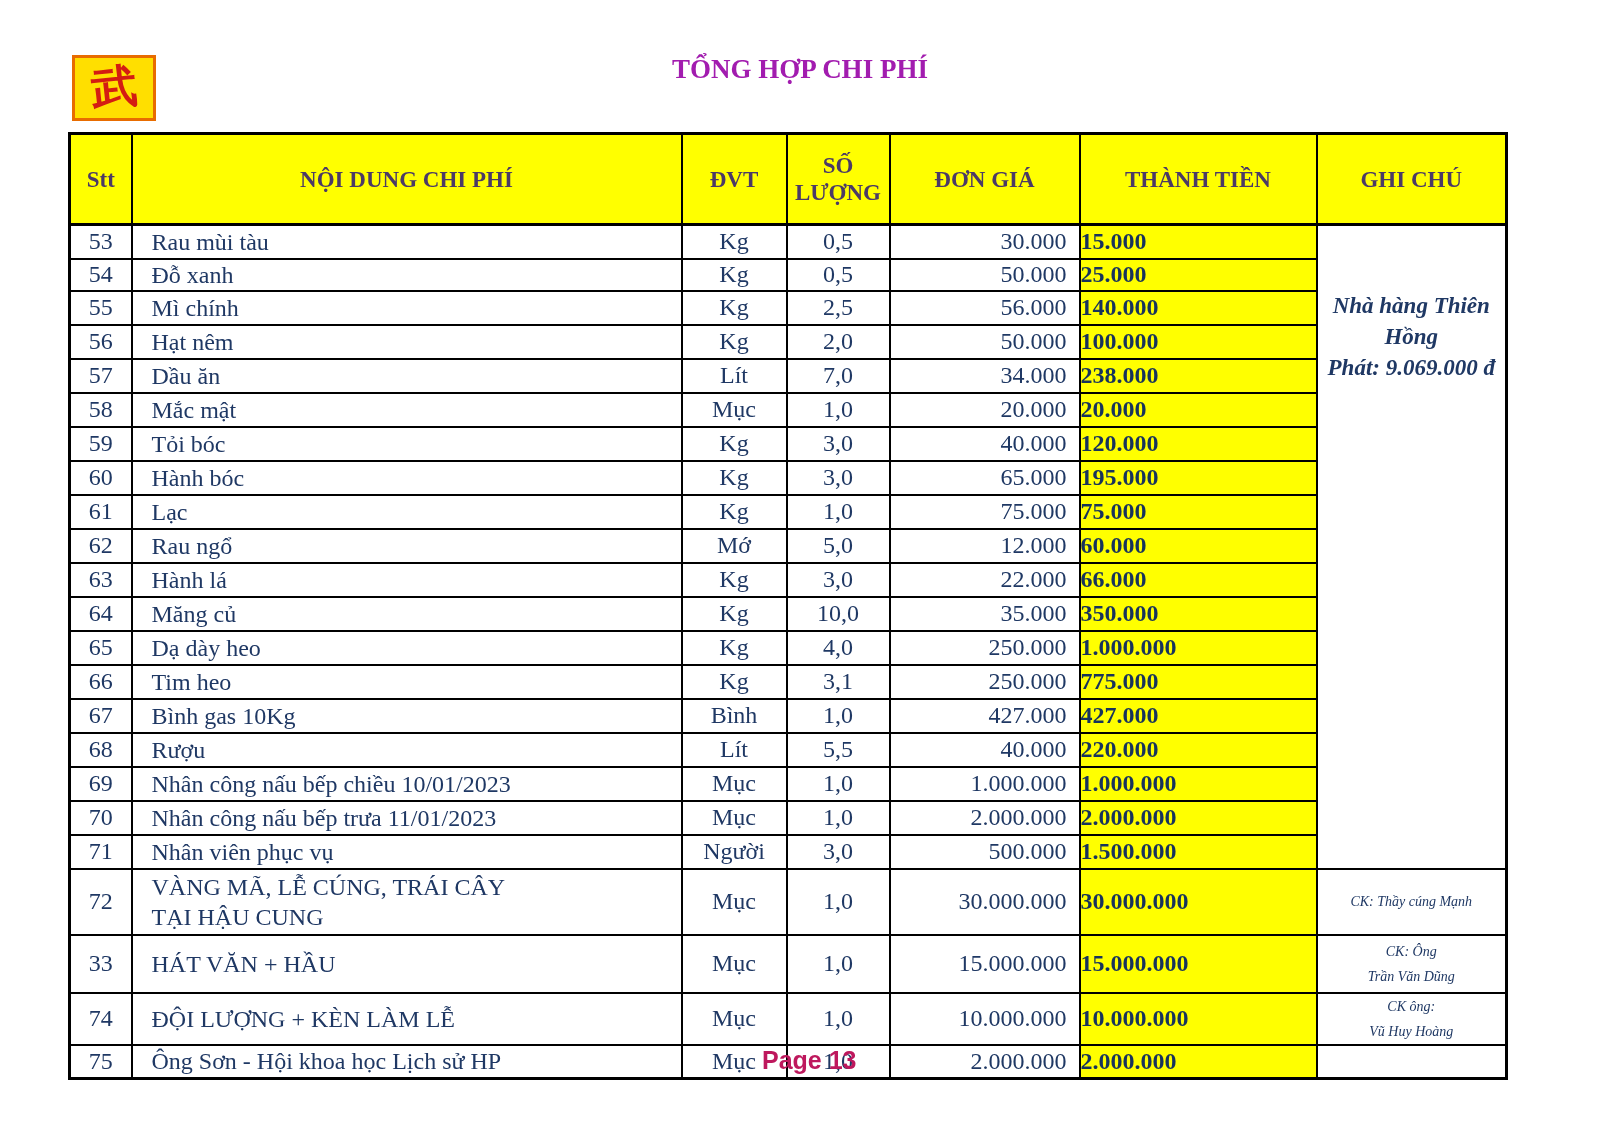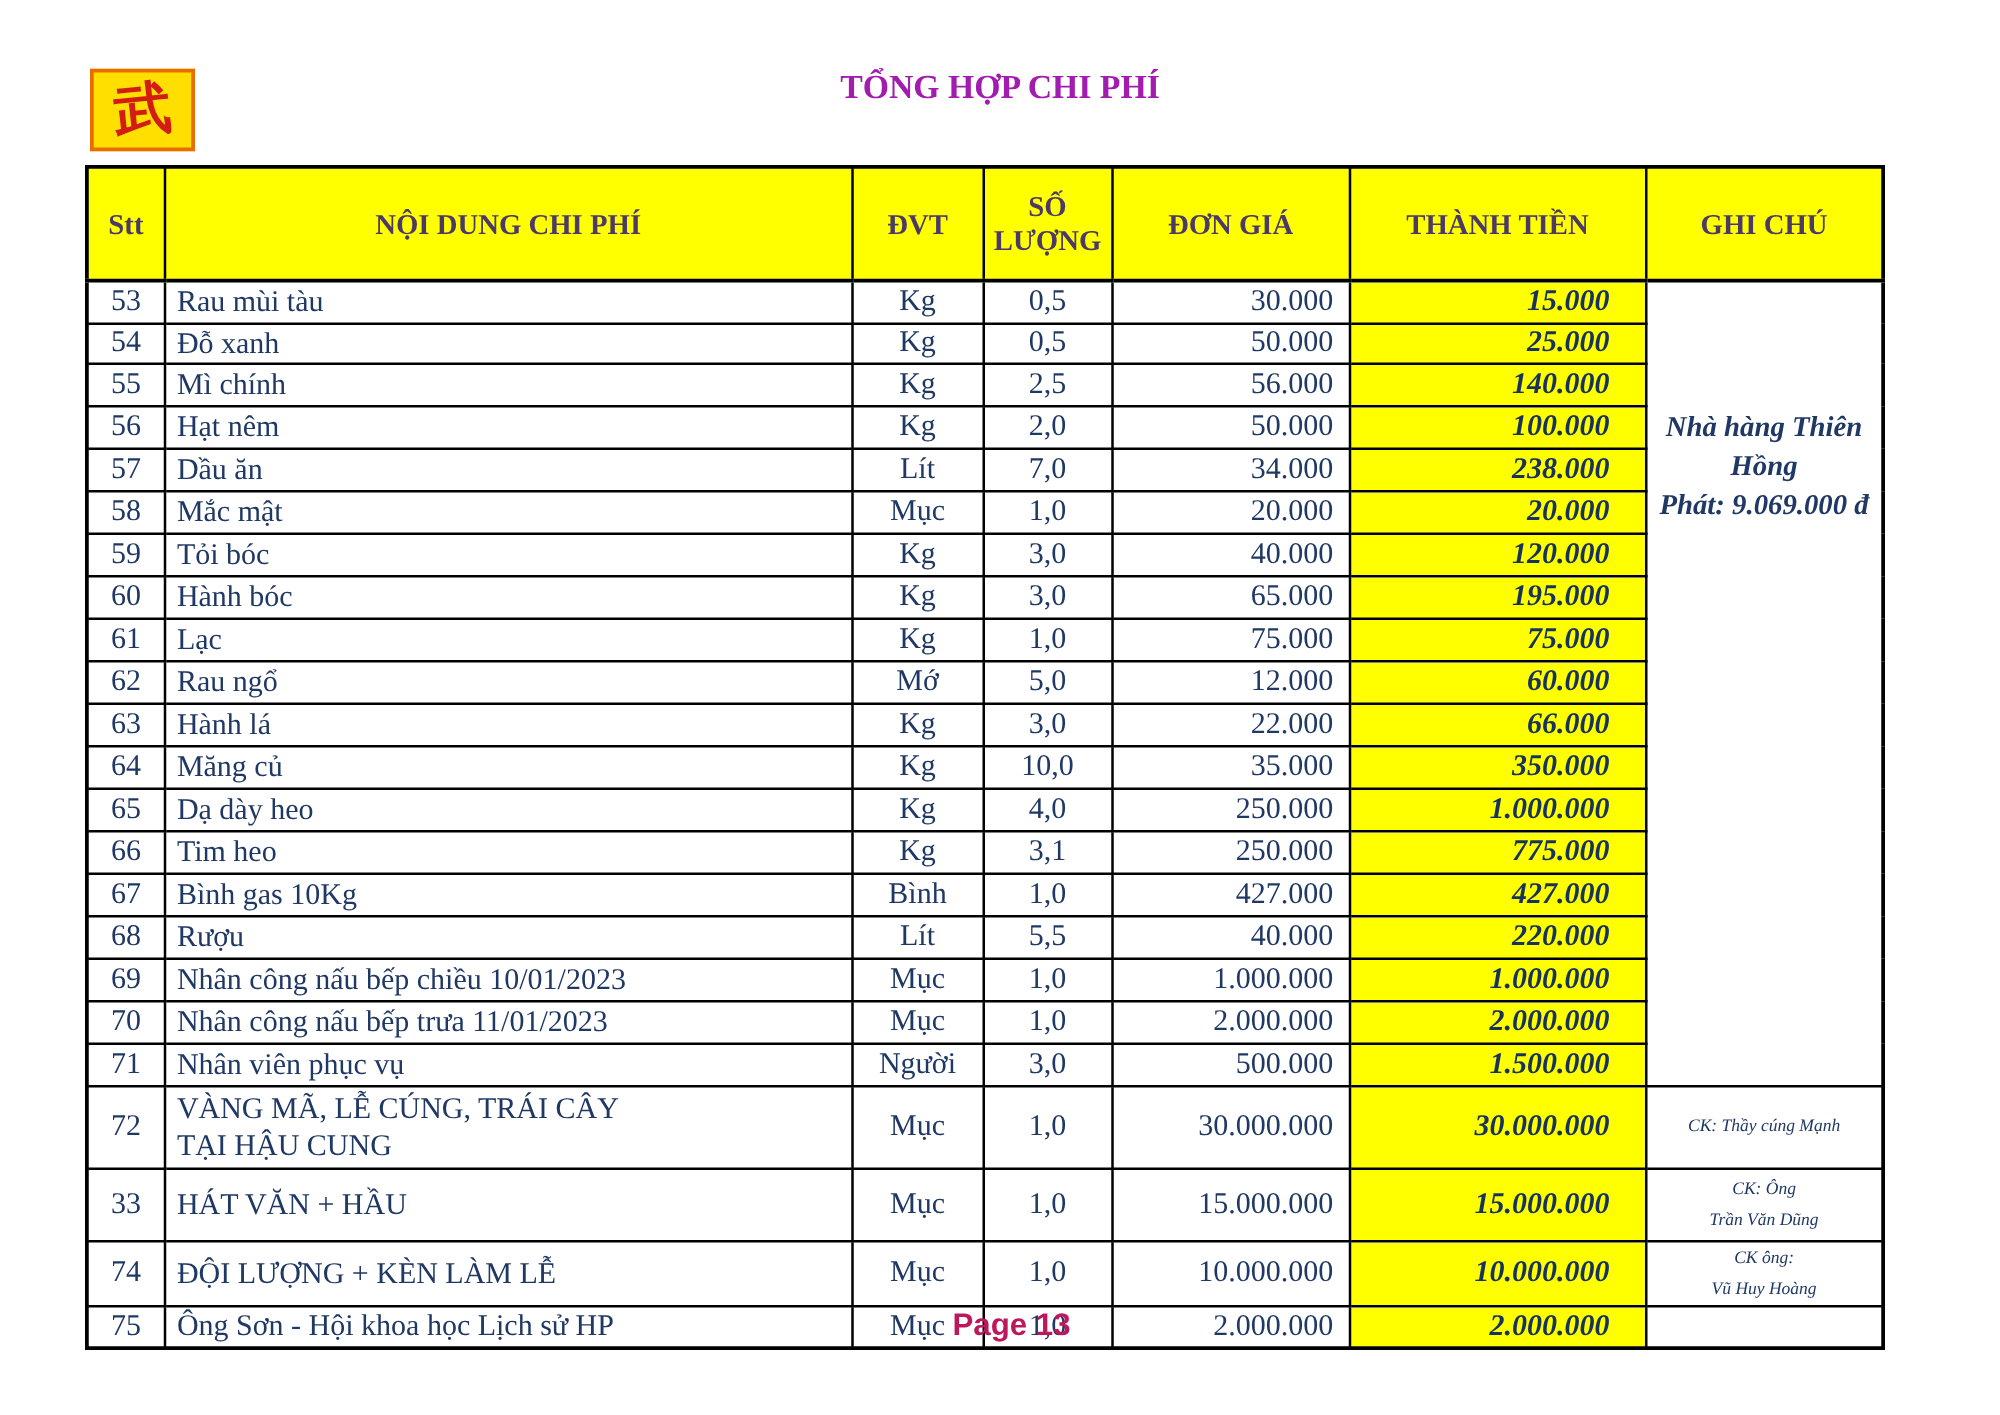--- a/index.html
+++ b/index.html
@@ -44,37 +44,37 @@
     height:88px;border:2px solid #000;border-bottom:3px solid #000;
     text-align:center;vertical-align:middle;line-height:27px;
     padding:0 4px;
   }
   td{
     border:2px solid #000;color:#1f3864;
     font-size:24px;vertical-align:middle;
     padding:0;overflow:hidden;
   }
   td.stt{text-align:center;}
-  td.desc{text-align:left;padding-left:9px;line-height:30px;}
+  td.desc{text-align:left;padding-left:19px;line-height:30px;}
   td.unit{text-align:center;}
   td.qty{text-align:center;margin-top:13px;}
   td.price{text-align:right;padding-right:12px;}
   td.amount{
-    text-align:right;padding-right:28px;
-    background:#ffff00;font-weight:bold;color:#17335c;font-style:italic;
+    padding-right:28px;
+    background:#ffff00;font-weight:bold;color:#17335c;
   }
   td.note{
     text-align:center;font-style:italic;
     font-size:14px;line-height:25px;padding:0 4px;
   }
   td.merged-note{
     vertical-align:top;text-align:center;
     font-weight:bold;font-style:italic;font-size:23px;
   }
-  td.merged-note .inner{margin-top:100px;line-height:31px;}
+  td.merged-note .inner{margin-top:64px;line-height:31px;}
   .footer{
     position:absolute;left:762px;top:1046px;
     font-family:"Liberation Sans", sans-serif;
     font-size:25px;color:#be185d;font-weight:bold;
   }
 </style>
 </head>
 <body>
 
 <div class="page">

